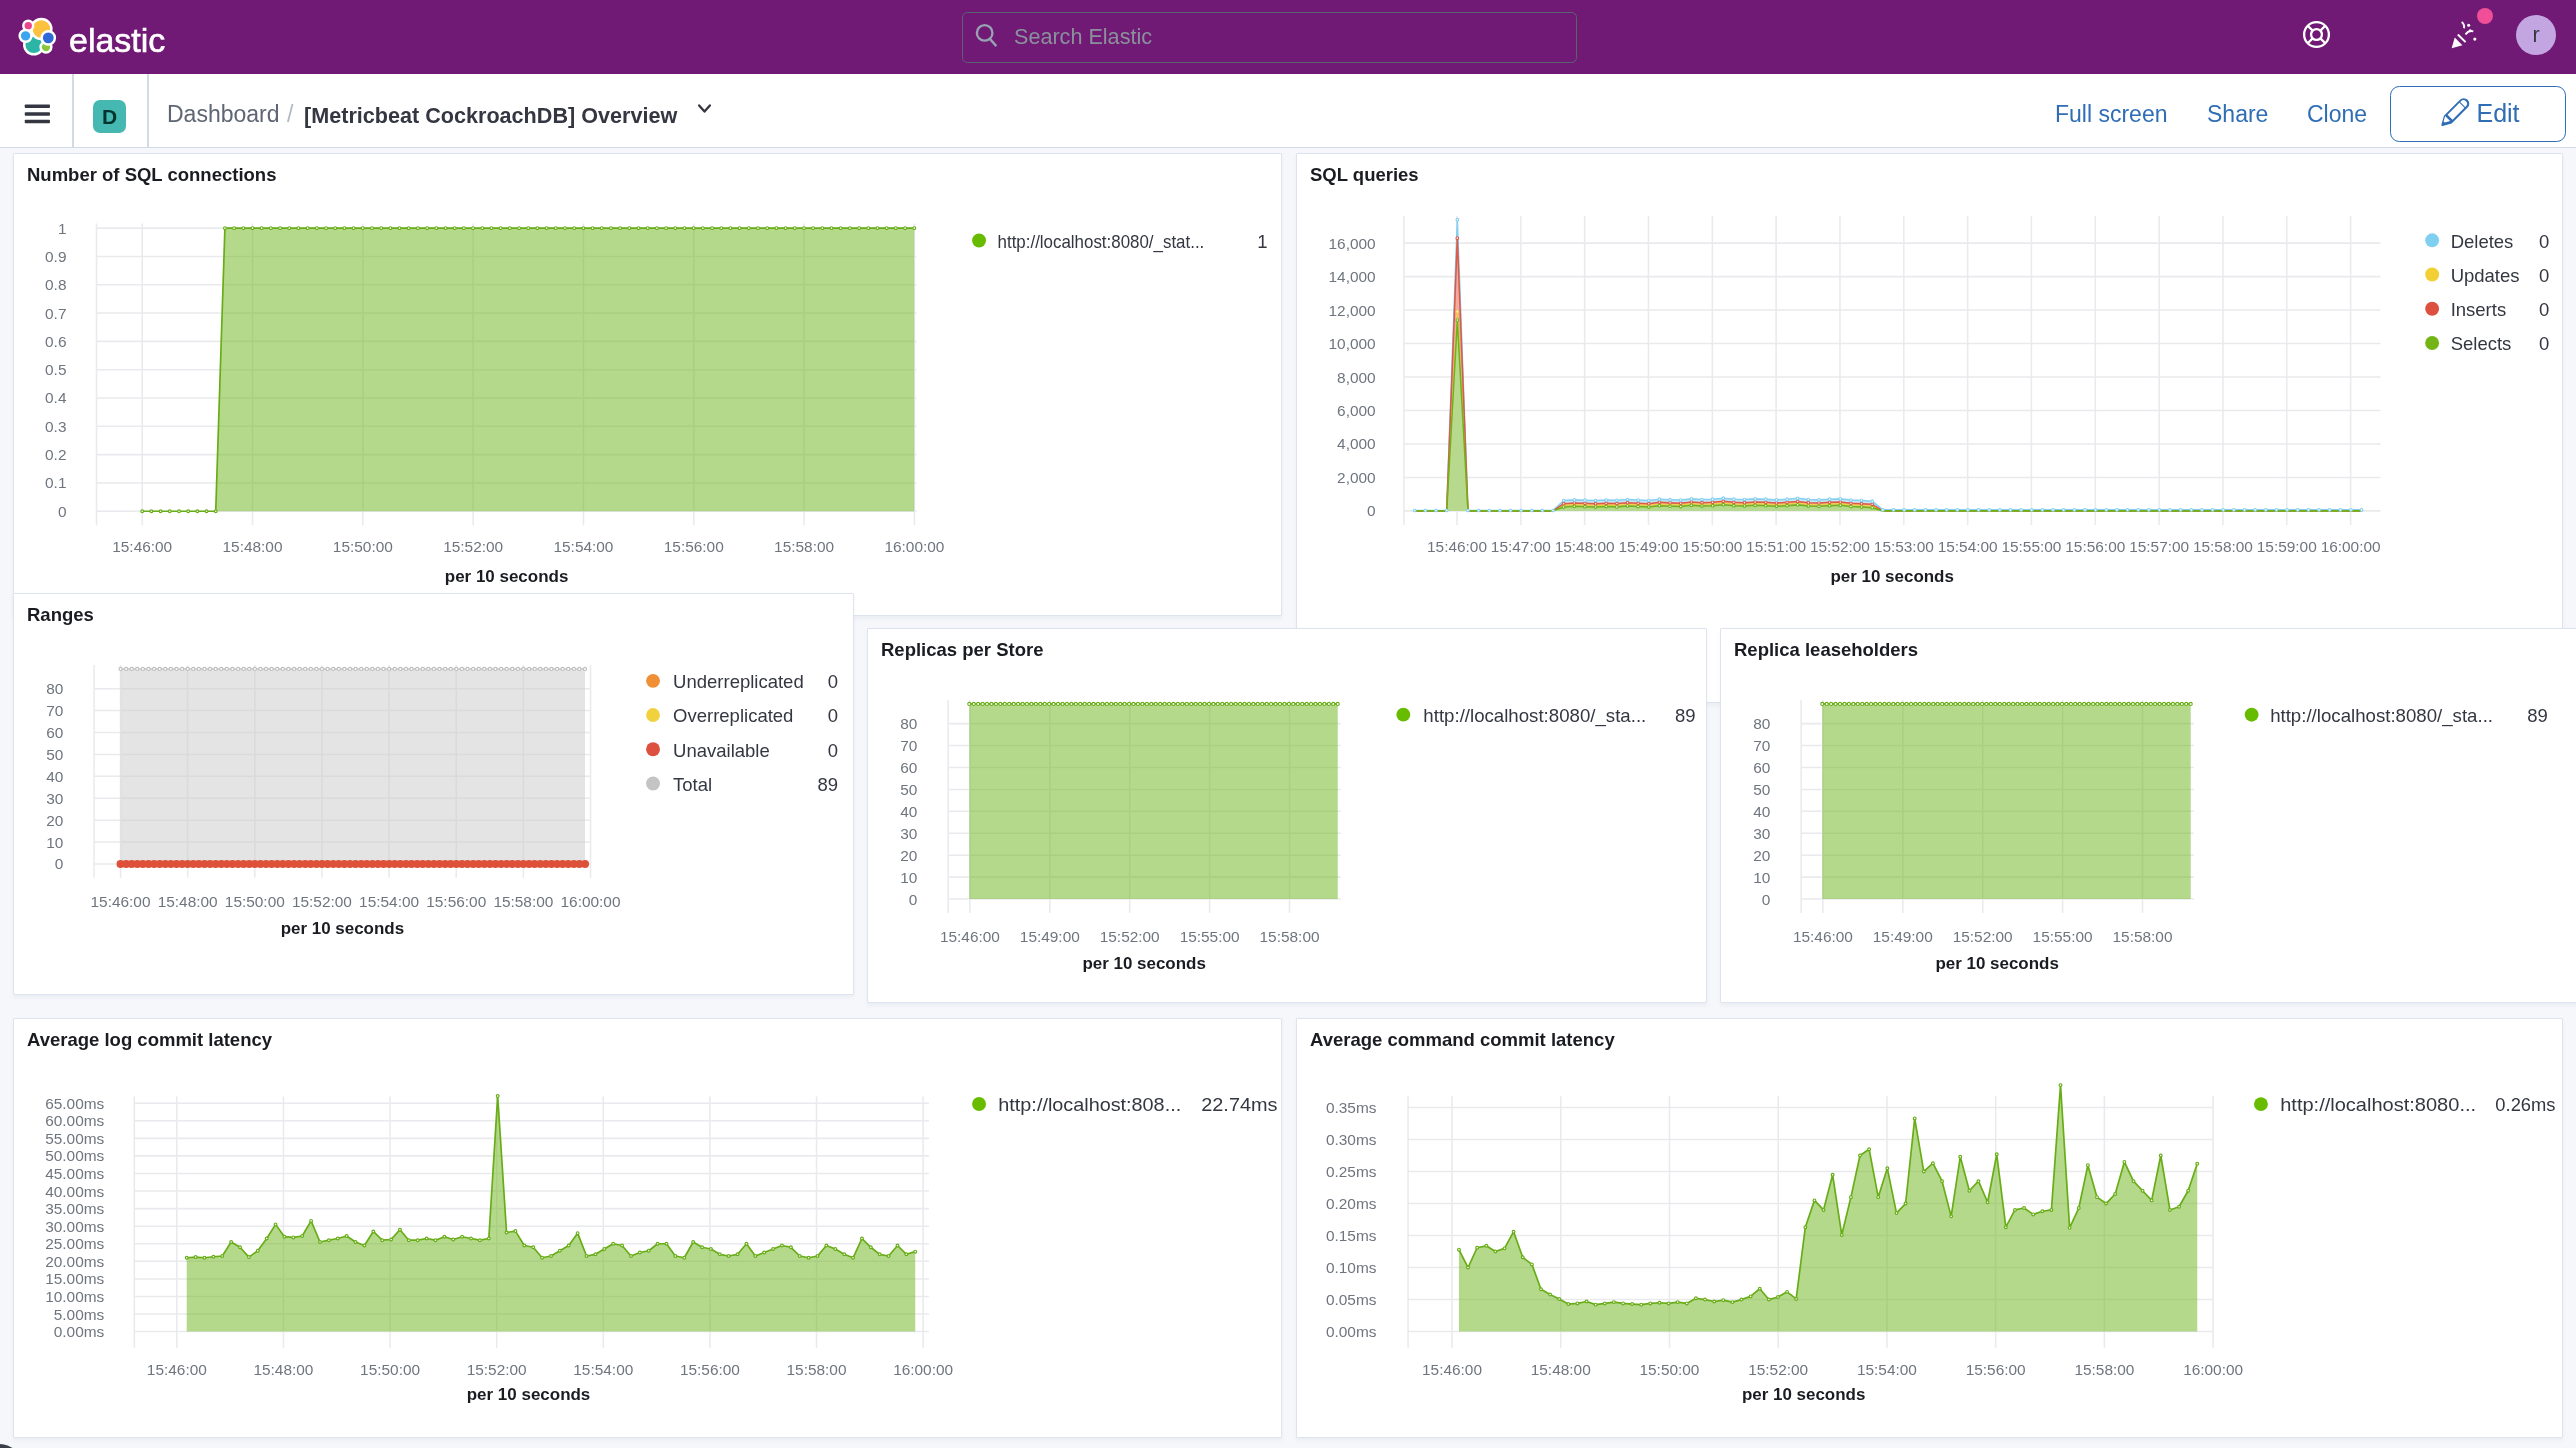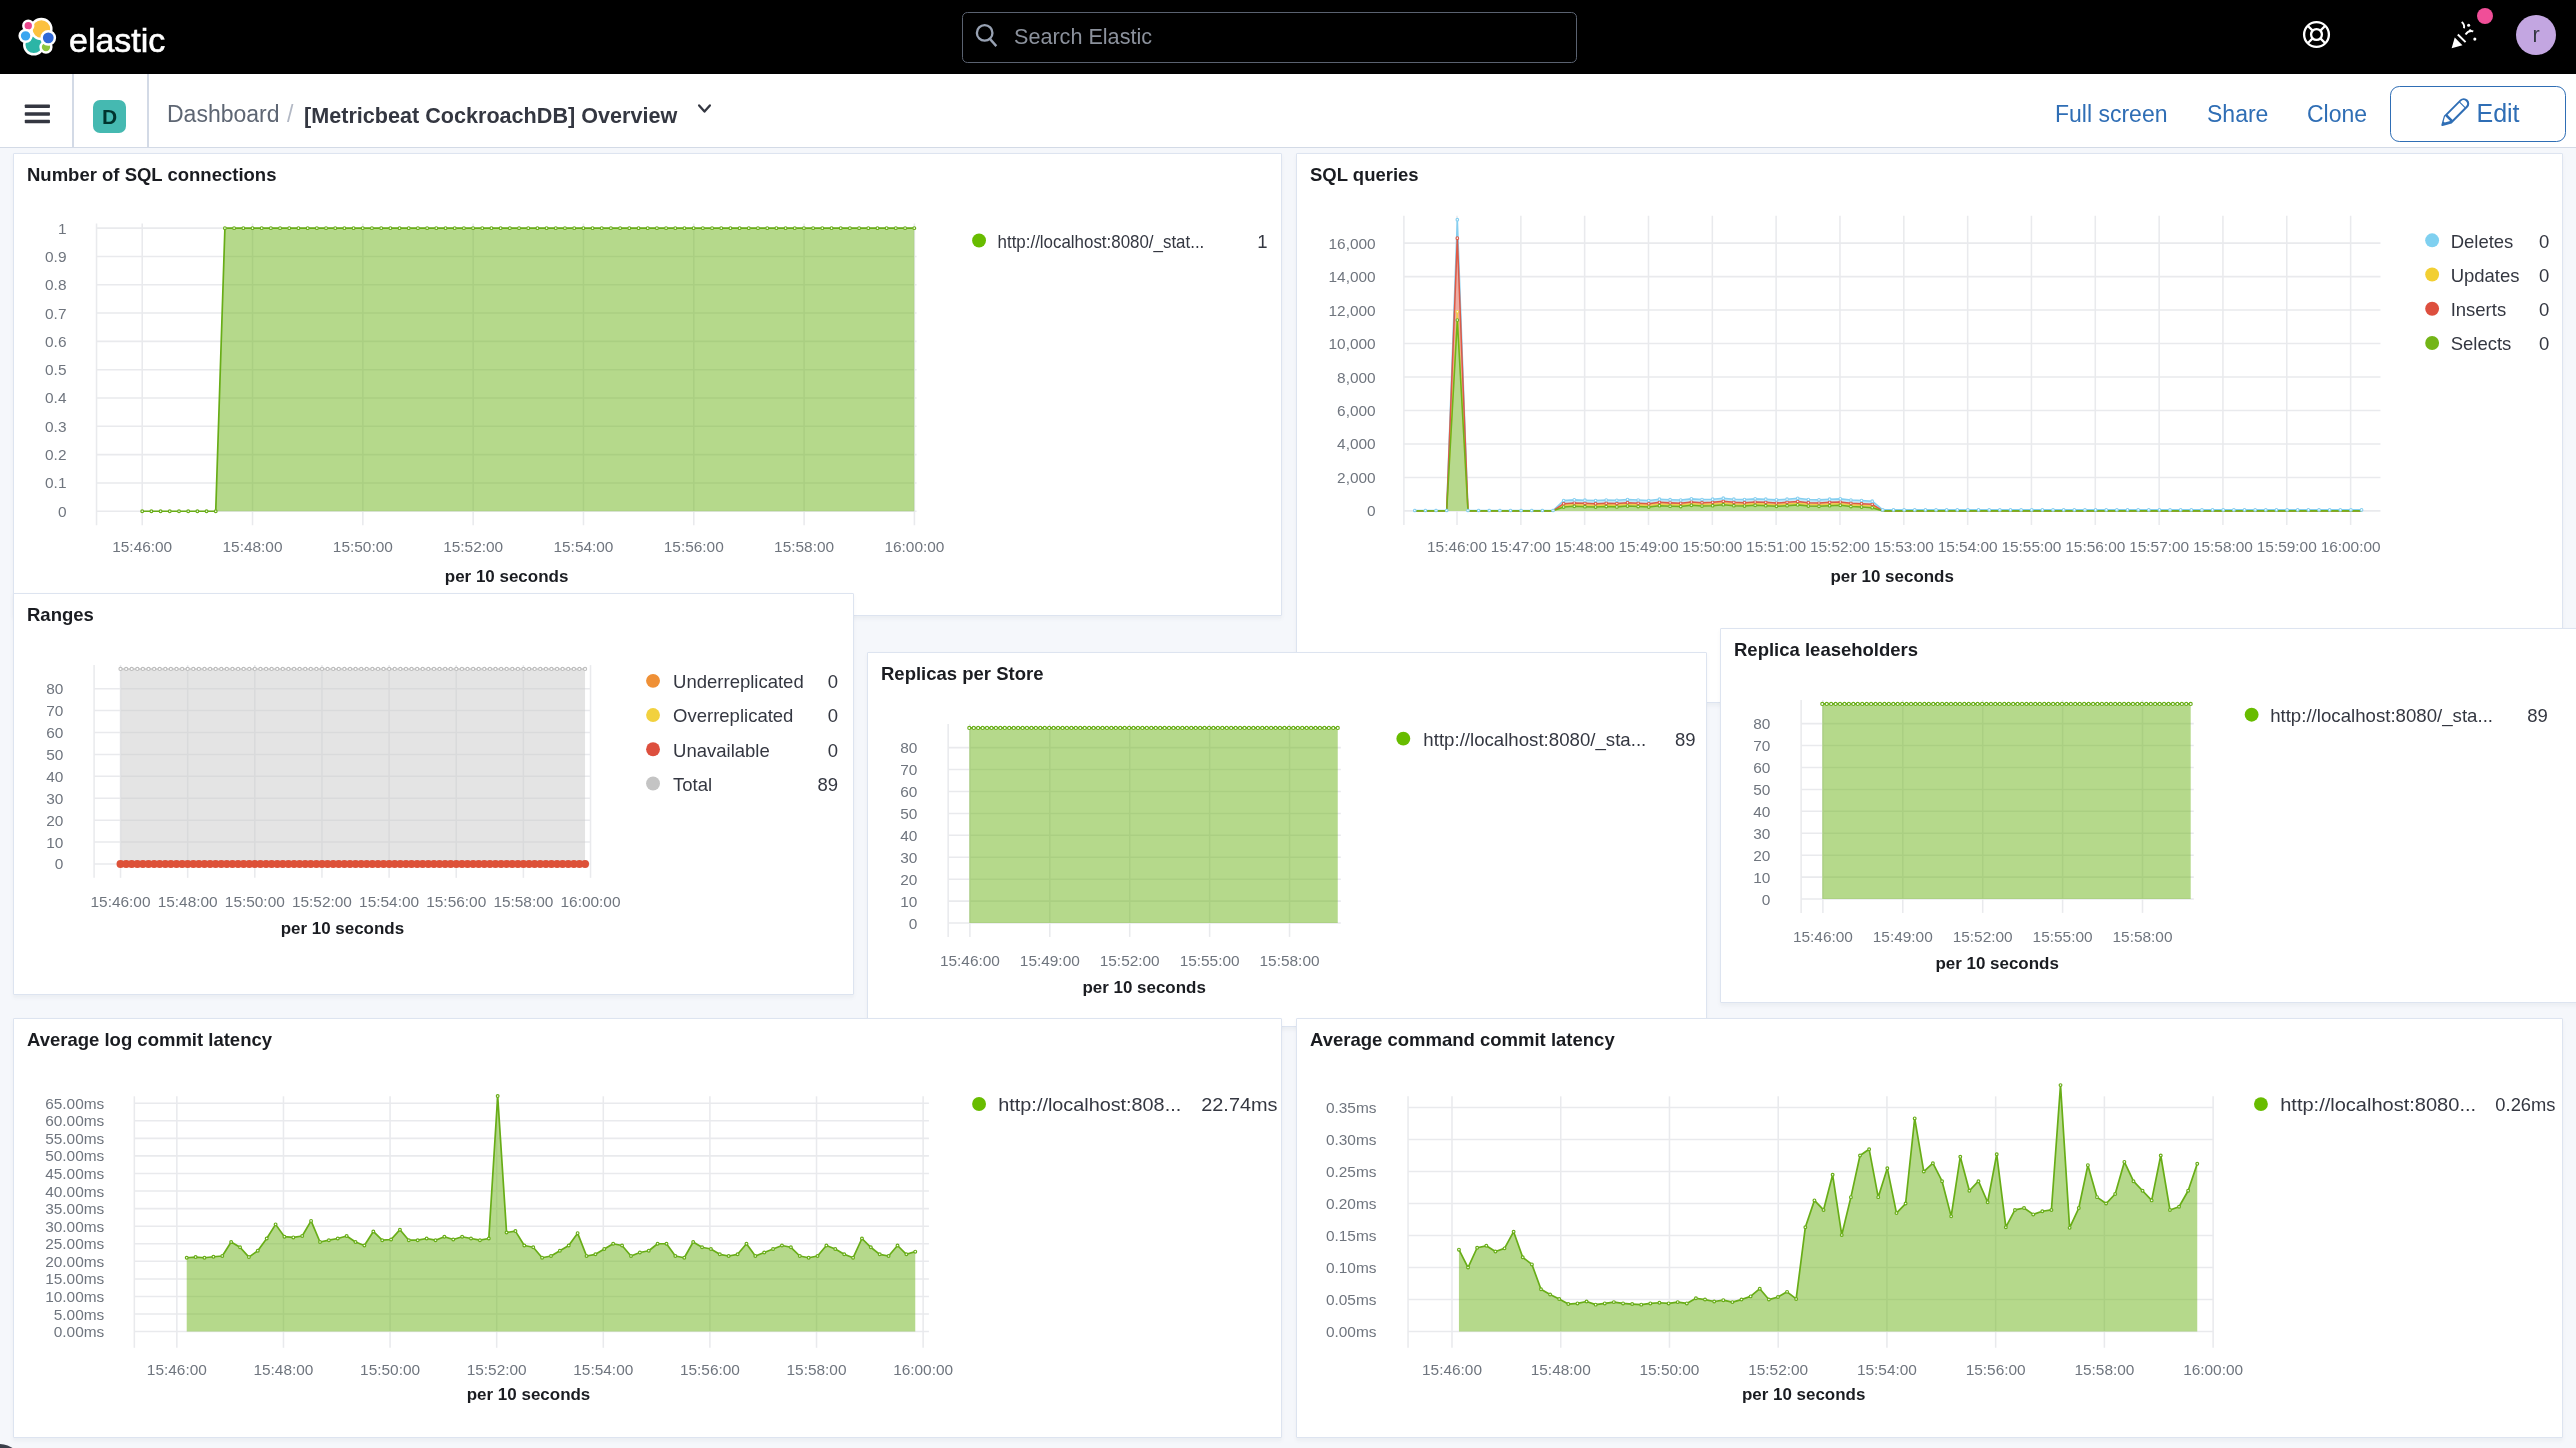--- a/index.html
+++ b/index.html
@@ -1,15 +1,15 @@
 <!DOCTYPE html>
 <html style="font-size:12.3px"><head><meta charset="utf-8"><style>
 *{margin:0;padding:0;box-sizing:border-box}
 html,body{width:2576px;height:1448px;font-family:"Liberation Sans",sans-serif;background:#f5f7fb;overflow:hidden}
-.topbar{position:absolute;left:0;top:0;width:2576px;height:74px;background:#000000}
+.topbar{position:absolute;left:0;top:0;width:2576px;height:74px;background:#701a75}
 .searchbox{position:absolute;left:962px;top:11.6px;width:615px;height:51px;border:1.5px solid #5a6270;border-radius:5.4px}
 .navbar{position:absolute;left:0;top:74px;width:2576px;height:74px;background:#fff;border-bottom:1.5px solid #d3dae6}
 .vsep{position:absolute;top:0;width:1.5px;height:74px;background:#d3dae6}
 .editbtn{position:absolute;left:2390px;top:11.6px;width:176px;height:56px;border:1.5px solid #2f6eb5;border-radius:9.3px;color:#2f6eb5;font-size:25px;font-weight:500;display:flex;align-items:center;justify-content:center}
 .panel{position:absolute;background:#fff;border:1.5px solid #dde4f0;border-radius:1px;box-shadow:0 2.3px 3.9px rgba(60,70,100,0.05)}
 .ptitle{position:absolute;left:13px;top:10px;font-size:18.5px;font-weight:bold;color:#1a1c21}
 .corner{position:absolute;left:-20px;top:1444px;width:40px;height:40px;border-radius:50%;background:#3a3f4a}
 </style></head><body>
 
 <div class="topbar">
@@ -659,21 +659,21 @@
       <text x="855.0" y="157.8" font-size="24" fill="#343741" text-anchor="start" font-weight="normal" dominant-baseline="central">Overreplicated</text>
       <text x="1069.0" y="157.8" font-size="24" fill="#343741" text-anchor="end" font-weight="normal" dominant-baseline="central">0</text>
       <circle cx="829" cy="201.2" r="9" fill="#dd4f3e"></circle>
       <text x="855.0" y="202.2" font-size="24" fill="#343741" text-anchor="start" font-weight="normal" dominant-baseline="central">Unavailable</text>
       <text x="1069.0" y="202.2" font-size="24" fill="#343741" text-anchor="end" font-weight="normal" dominant-baseline="central">0</text>
       <circle cx="829" cy="245.6" r="9" fill="#c4c4c4"></circle>
       <text x="855.0" y="246.6" font-size="24" fill="#343741" text-anchor="start" font-weight="normal" dominant-baseline="central">Total</text>
       <text x="1069.0" y="246.6" font-size="24" fill="#343741" text-anchor="end" font-weight="normal" dominant-baseline="central">89</text>
     </svg>
   </div>
-<div class="panel" style="left:867px;top:652px;width:840px;height:375px">
+<div class="panel" style="left:867px;top:628px;width:840px;height:375px">
     <div class="ptitle">Replicas per Store</div>
     <svg width="840" height="375" viewBox="0 0 1089 486" style="position:absolute;left:0;top:0">
       <line x1="132.1" x2="132.1" y1="92.0" y2="368.0" stroke="#e9eaed" stroke-width="2"></line>
       <line x1="235.7" x2="235.7" y1="92.0" y2="368.0" stroke="#e9eaed" stroke-width="2"></line>
       <line x1="339.3" x2="339.3" y1="92.0" y2="368.0" stroke="#e9eaed" stroke-width="2"></line>
       <line x1="442.9" x2="442.9" y1="92.0" y2="368.0" stroke="#e9eaed" stroke-width="2"></line>
       <line x1="546.5" x2="546.5" y1="92.0" y2="368.0" stroke="#e9eaed" stroke-width="2"></line>
       <line x1="103.9" x2="103.9" y1="92.0" y2="368.0" stroke="#e9eaed" stroke-width="2"></line>
       <line x1="103.9" x2="613.0" y1="122.6" y2="122.6" stroke="#e9eaed" stroke-width="2"></line>
       <text x="64.0" y="122.6" font-size="20" fill="#6f757e" text-anchor="end" font-weight="normal" dominant-baseline="central">80</text>

